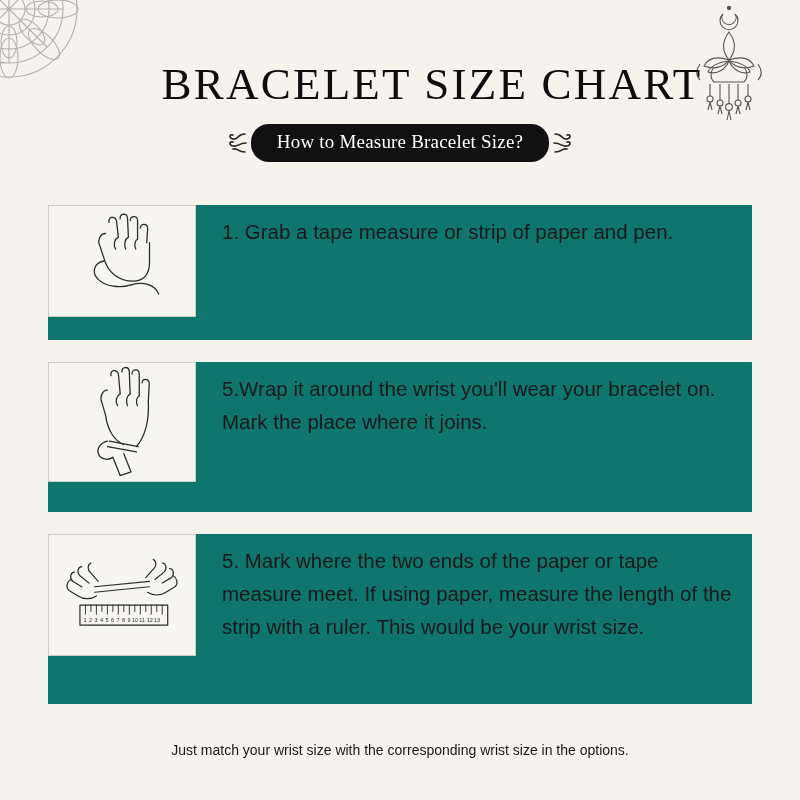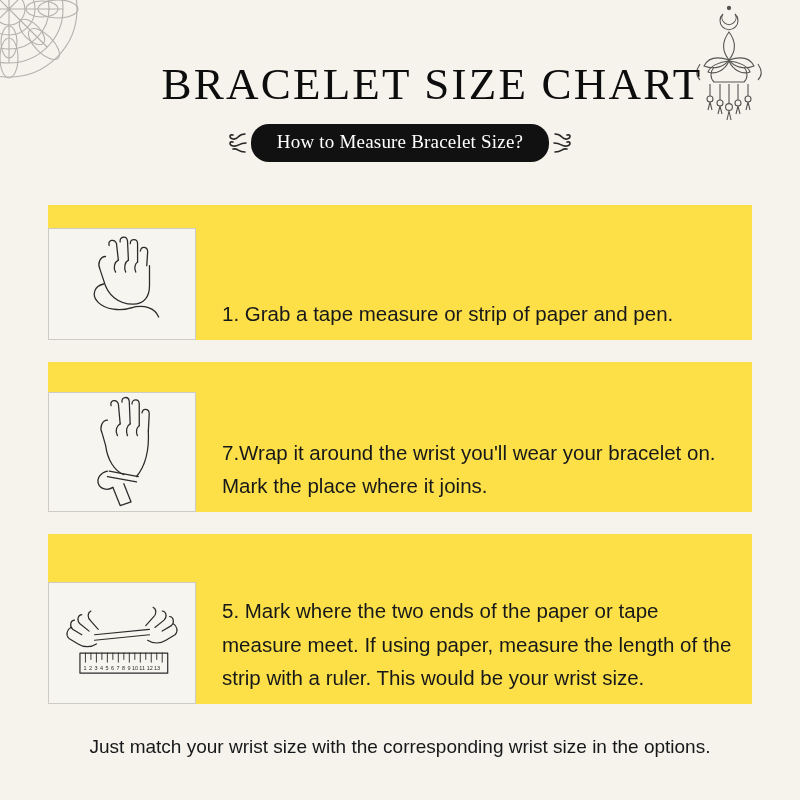--- a/index.html
+++ b/index.html
@@ -81,22 +81,22 @@
 
   
   .steps {
     position: absolute;
     top: 205px;
     left: 48px;
     width: 704px;
   }
   .step {
     display: flex;
-    align-items: flex-end;
-    background: #fde047;
+    align-items: flex-start;
+    background: #0f766e;
     margin-bottom: 22px;
   }
   .step-img {
     width: 148px;
     flex: 0 0 148px;
     background: #f7f5f0;
     border: 1px solid #cfcbc2;
     box-sizing: border-box;
     display: flex;
     align-items: center;
@@ -115,21 +115,21 @@
   .step-2 { height: 150px; }
   .step-3 { height: 170px; }
 
   
   .footer {
     position: absolute;
     bottom: 42px;
     left: 0;
     width: 800px;
     text-align: center;
-    font-size: 19px;
+    font-size: 14px;
     color: #16181a;
   }
 </style>
 </head>
 <body>
 
 <div class="mandala">
   <svg viewBox="0 0 150 150" width="150" height="150">
     <g fill="none" stroke="#7b7b78" stroke-width="1.1">
       <circle cx="75" cy="75" r="16"></circle>
@@ -245,21 +245,21 @@
           <path d="M44 30 C38 30 35 38 38 44 L42 58 C44 74 52 86 62 90"></path>
           <path d="M58 34 C54 36 52 42 55 47 M69 34 C65 36 64 42 66 47 M79 36 C76 38 75 43 77 47"></path>
           <path d="M89 42 C90 62 86 80 76 92"></path>
           <path d="M46 86 L78 92"></path>
           <path d="M44 92 L76 98"></path>
           <path d="M44 86 C36 88 32 94 34 100 C36 106 44 108 50 104"></path>
           <path d="M50 104 L58 124 L70 120 L62 100"></path>
         </g>
       </svg>
     </div>
-    <div class="step-text">7.Wrap it around the wrist you'll wear your bracelet on. Mark the place where it joins.</div>
+    <div class="step-text">5.Wrap it around the wrist you'll wear your bracelet on. Mark the place where it joins.</div>
   </div>
 
   <div class="step step-3">
     <div class="step-img">
       <svg viewBox="0 0 140 130" width="128" height="120">
         <g fill="none" stroke="#2b2b2b" stroke-width="1.3" stroke-linecap="round" stroke-linejoin="round">
 
           <path d="M14 48 C10 50 8 56 12 60 L22 66 C28 70 36 70 42 66"></path>
           <path d="M18 40 C14 40 12 46 16 50 L26 56"></path>
           <path d="M26 34 C22 34 20 40 24 44 L34 52"></path>

